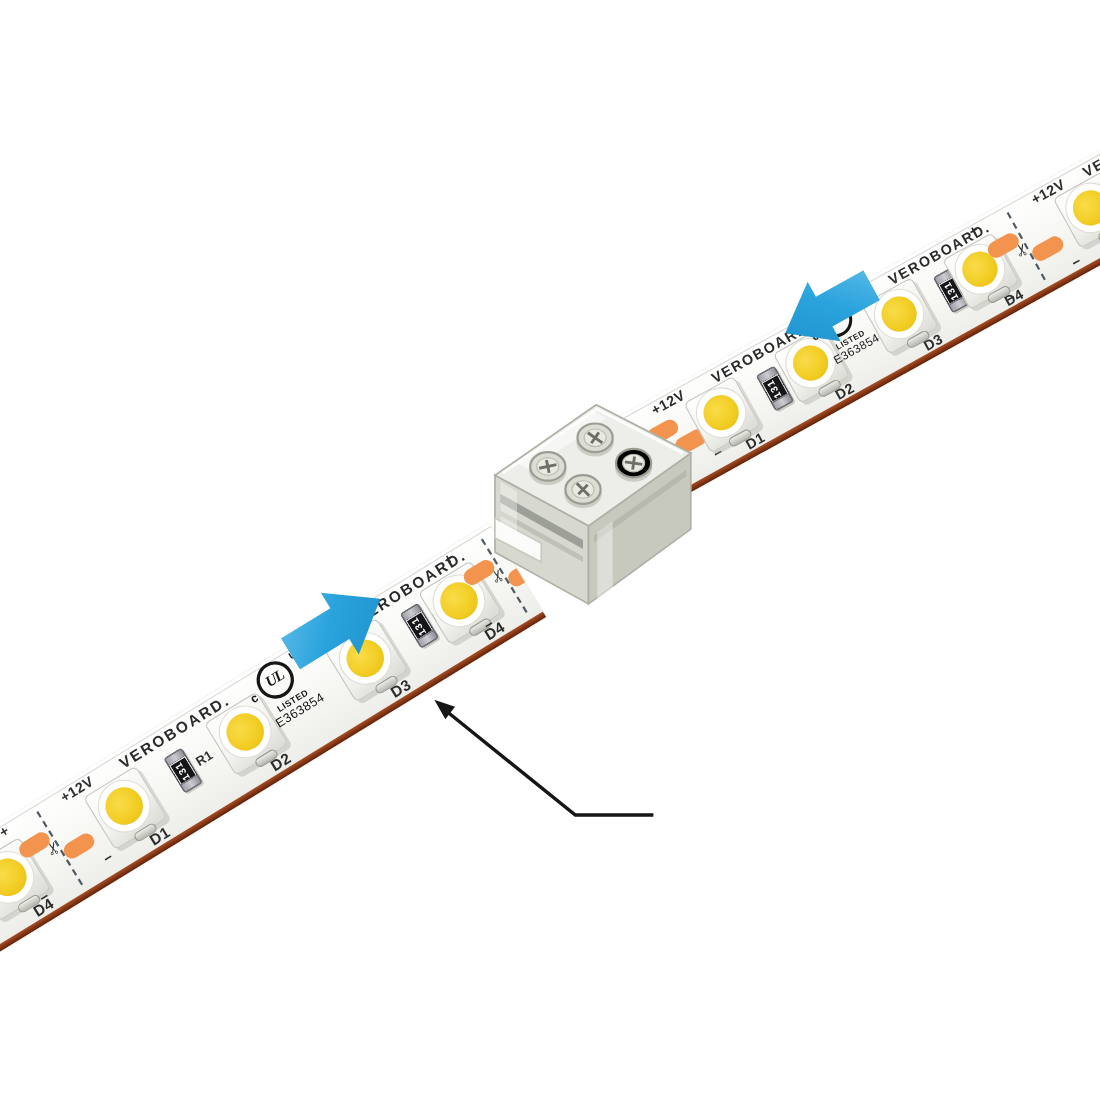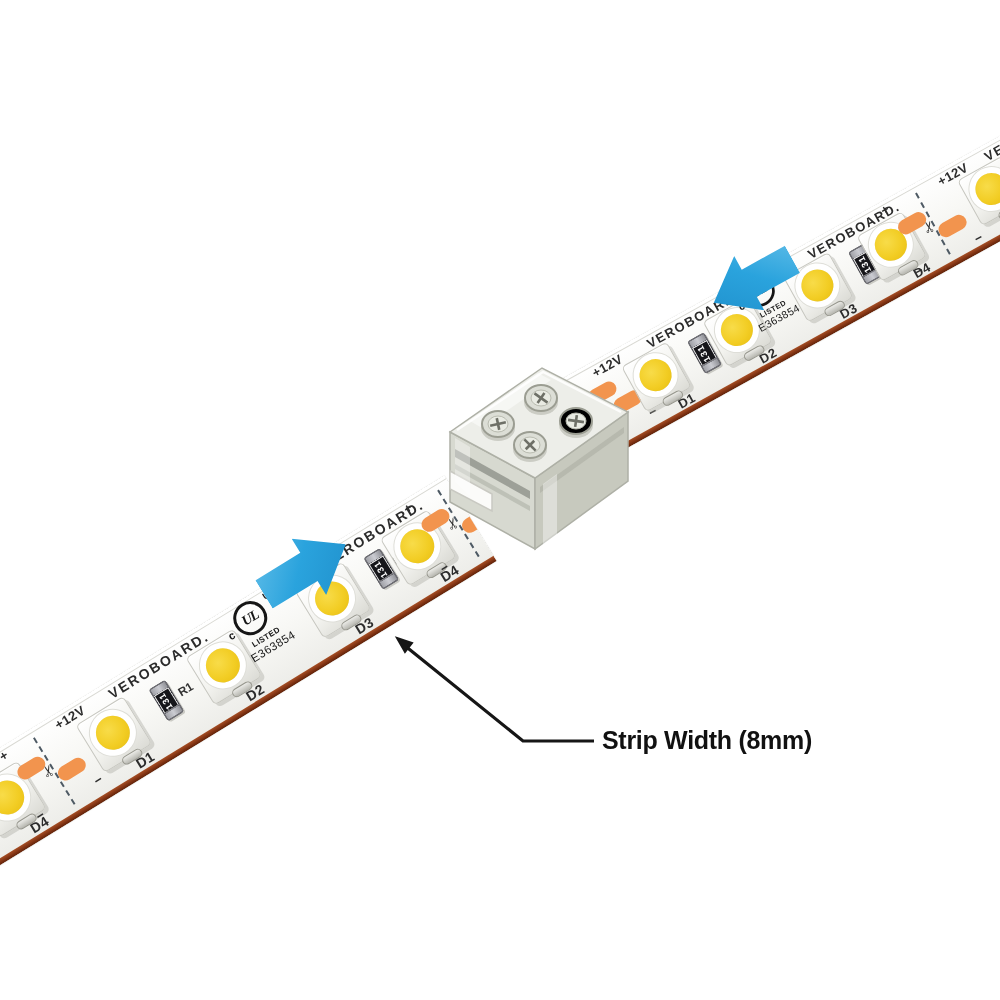--- a/index.html
+++ b/index.html
@@ -281,14 +281,13 @@
           </g>
       </g>
     </g>
   </svg>
 
   <svg class="overlay-svg" width="1000" height="1000" viewBox="0 0 1000 1000" style="z-index:6">
     <path d="M594 741 L523 741 L404 645" fill="none" stroke="#161616" stroke-width="3.2"></path>
     <polygon points="397,638 412,643 405,652" fill="#161616" stroke="#161616" stroke-width="2"></polygon>
   </svg>
 
-  <div class="callout-text">Strip Width (8mm)</div>
 </div>
 
 </body></html>

